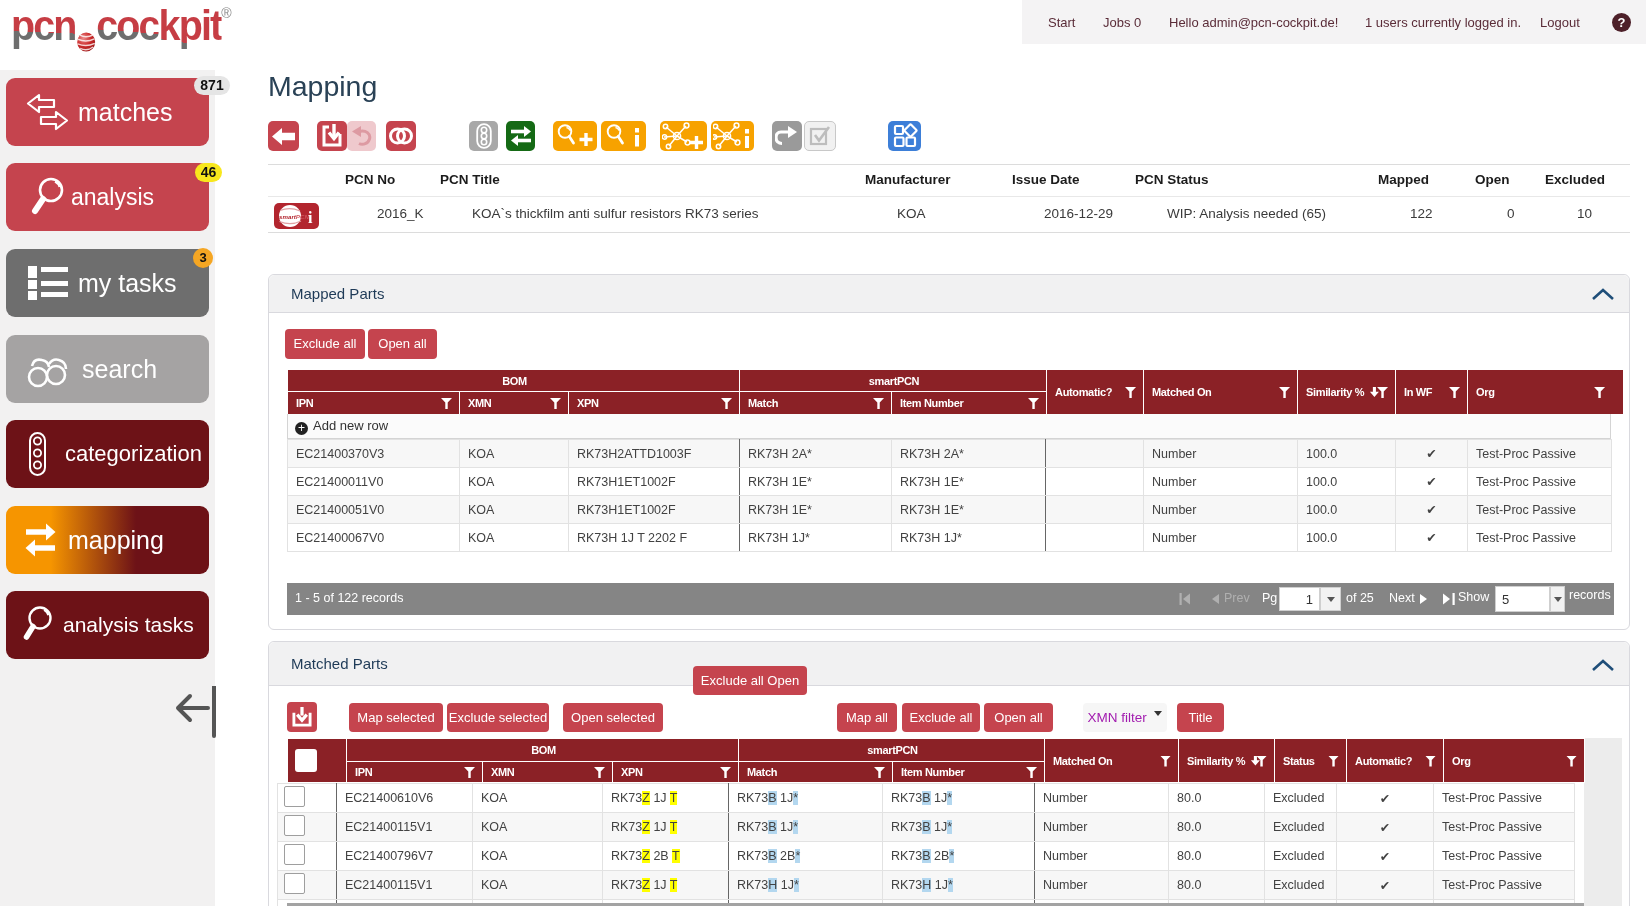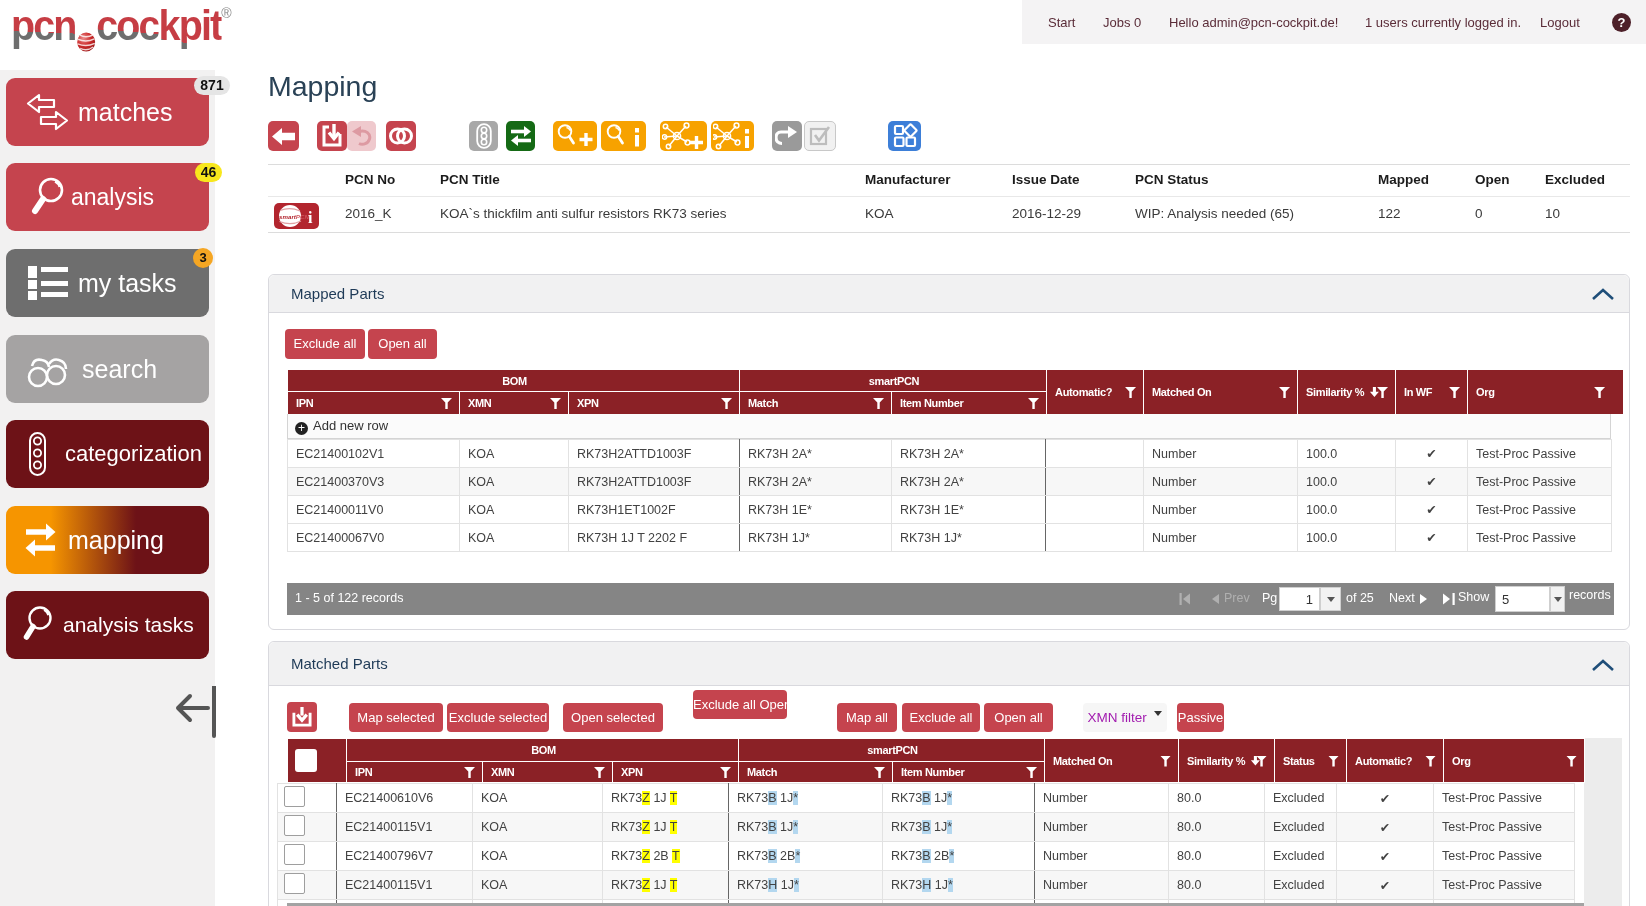--- a/index.html
+++ b/index.html
@@ -37,21 +37,21 @@
 .sbtn .tx { font-size:25px; white-space:nowrap; }
 .badge { position:absolute; font-weight:bold; color:#111; text-align:center; }
 
 
 .tbtn { position:absolute; top:121px; height:30px; border-radius:5px;
   display:flex; align-items:center; justify-content:center; }
 
 
 .hline { position:absolute; height:1px; background:#dcdcdc; left:268px; width:1362px; }
 .pcnh { position:absolute; top:172px; font-size:13.5px; font-weight:bold; color:#1c1c1c; }
-.pcnd { position:absolute; top:206px; font-size:13.5px; color:#3a3a3a; }
+.pcnd { position:absolute; top:206px; font-size:13.5px; color:#3a3a3a;margin-left:32px; }
 
 
 .panel { position:absolute; left:268px; width:1362px; background:#fff;
   border:1px solid #d9d9de; border-radius:6px; }
 .phead { height:38px; background:#f1f1f2; border-bottom:1px solid #d9d9de;
   border-radius:6px 6px 0 0; color:#1e3a57; font-size:15px; line-height:38px;
   padding-left:22px; position:relative; }
 .chev { position:absolute; right:14px; top:12px; }
 
 
@@ -404,46 +404,46 @@
       <col style="width:171px">
       <col style="width:152px">
       <col style="width:154px">
       <col style="width:98px">
       <col style="width:154px">
       <col style="width:98px">
       <col style="width:72px">
       <col style="width:144px">
     </colgroup>
   <tbody>
-      <tr style="height:28px;">
-        <td>EC21400102V1</td>
+  <tr style="height:28px;" class="alt">
+        <td>EC21400370V3</td>
         <td>KOA</td>
         <td class="gb">RK73H2ATTD1003F</td>
         <td>RK73H 2A*</td>
         <td class="gb">RK73H 2A*</td>
         <td></td>
         <td>Number</td>
         <td>100.0</td>
         <td class="check">✔</td>
         <td>Test-Proc Passive</td>
       </tr>
-  <tr style="height:28px;" class="alt">
-        <td>EC21400370V3</td>
-        <td>KOA</td>
-        <td class="gb">RK73H2ATTD1003F</td>
-        <td>RK73H 2A*</td>
-        <td class="gb">RK73H 2A*</td>
-        <td></td>
-        <td>Number</td>
-        <td>100.0</td>
-        <td class="check">✔</td>
-        <td>Test-Proc Passive</td>
-      </tr>
   <tr style="height:28px;">
         <td>EC21400011V0</td>
+        <td>KOA</td>
+        <td class="gb">RK73H1ET1002F</td>
+        <td>RK73H 1E*</td>
+        <td class="gb">RK73H 1E*</td>
+        <td></td>
+        <td>Number</td>
+        <td>100.0</td>
+        <td class="check">✔</td>
+        <td>Test-Proc Passive</td>
+      </tr>
+  <tr style="height:28px;" class="alt">
+        <td>EC21400051V0</td>
         <td>KOA</td>
         <td class="gb">RK73H1ET1002F</td>
         <td>RK73H 1E*</td>
         <td class="gb">RK73H 1E*</td>
         <td></td>
         <td>Number</td>
         <td>100.0</td>
         <td class="check">✔</td>
         <td>Test-Proc Passive</td>
       </tr>
@@ -499,26 +499,26 @@
 <div class="rbtn" style="left:287px; top:702px; width:30px; height:30px;">
   <svg style="margin-top:5px;" width="20" height="20" viewBox="0 0 21 21">
     <path d="M2 6 L2 19 L19 19 L19 6" fill="none" stroke="#fff" stroke-width="3"></path>
     <path d="M10.5 0 L10.5 9" stroke="#fff" stroke-width="3.4"></path>
     <path d="M5.5 8 L10.5 14 L15.5 8" fill="none" stroke="#fff" stroke-width="3.4"></path>
   </svg>
 </div>
 <div class="rbtn" style="left:349px; top:703px; width:94px; height:29px; line-height:29px;">Map selected</div>
 <div class="rbtn" style="left:447px; top:703px; width:102px; height:29px; line-height:29px;">Exclude selected</div>
 <div class="rbtn" style="left:563px; top:703px; width:100px; height:29px; line-height:29px;">Open selected</div>
-<div class="rbtn" style="left:693px; top:690px; width:94px; height:29px; line-height:29px;text-align:center;">Exclude all Open</div>
+<div class="rbtn" style="left:693px; top:666px; width:114px; height:29px; line-height:29px;text-align:center;">Exclude all Open</div>
 <div class="rbtn" style="left:837px; top:703px; width:60px; height:29px; line-height:29px;">Map all</div>
 <div class="rbtn" style="left:902px; top:703px; width:78px; height:29px; line-height:29px;">Exclude all</div>
 <div class="rbtn" style="left:984px; top:703px; width:69px; height:29px; line-height:29px;">Open all</div>
 <div class="abs" style="left:1083px; top:703px; width:84px; height:29px; background:#f6f6f6; border-radius:4px; font-size:13.5px; color:#a21caf; line-height:29px; text-align:center;">XMN filter&nbsp; <span style="display:inline-block; vertical-align:2px; border:4px solid transparent; border-top:5px solid #333;"></span></div>
-<div class="rbtn" style="left:1177px; top:703px; width:47px; height:29px; line-height:29px;">Passive</div>
+<div class="rbtn" style="left:1177px; top:703px; width:47px; height:29px; line-height:29px;">Title</div>
 
 <div class="abs" style="left:1584px; top:738px; width:38px; height:168px; background:#ececec;"></div>
 
 <table class="grid" style="left:287px; top:738px; width:1297px;">
   <colgroup>
       <col style="width:59px">
       <col style="width:136px">
       <col style="width:130px">
       <col style="width:126px">
       <col style="width:154px">

